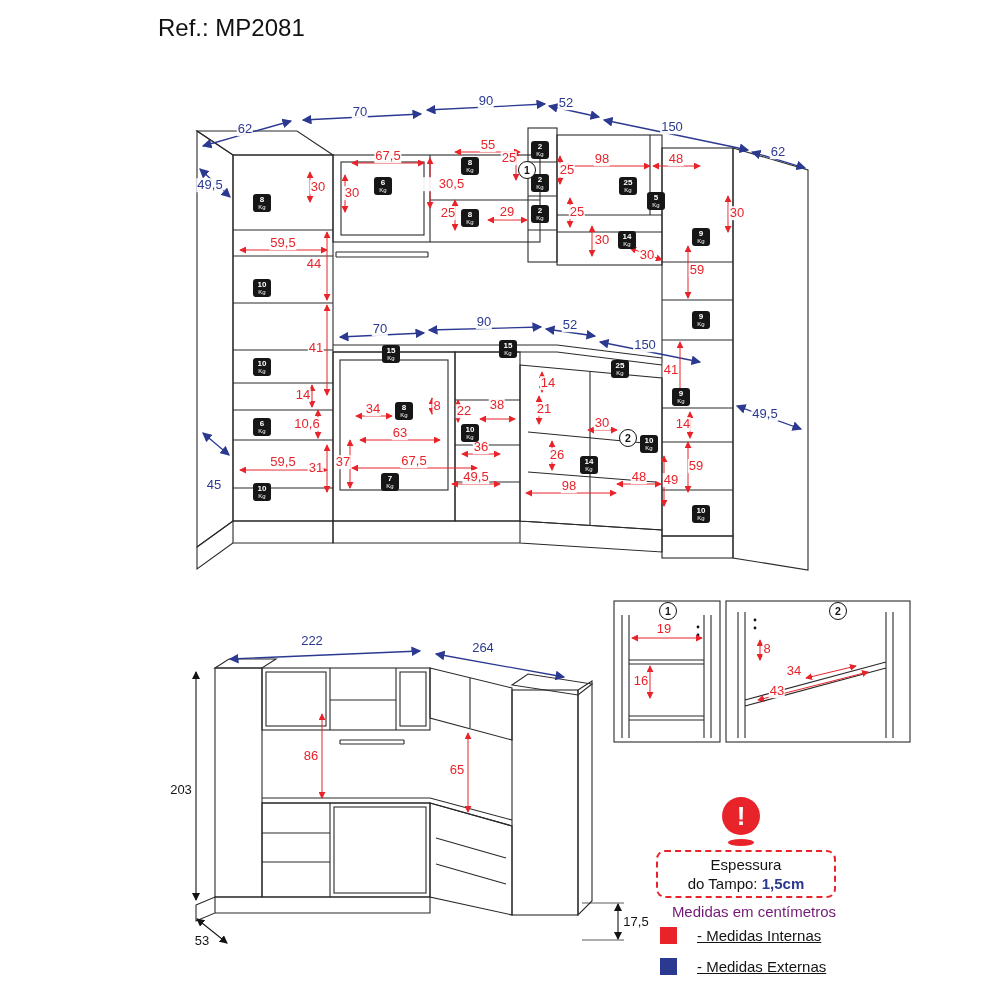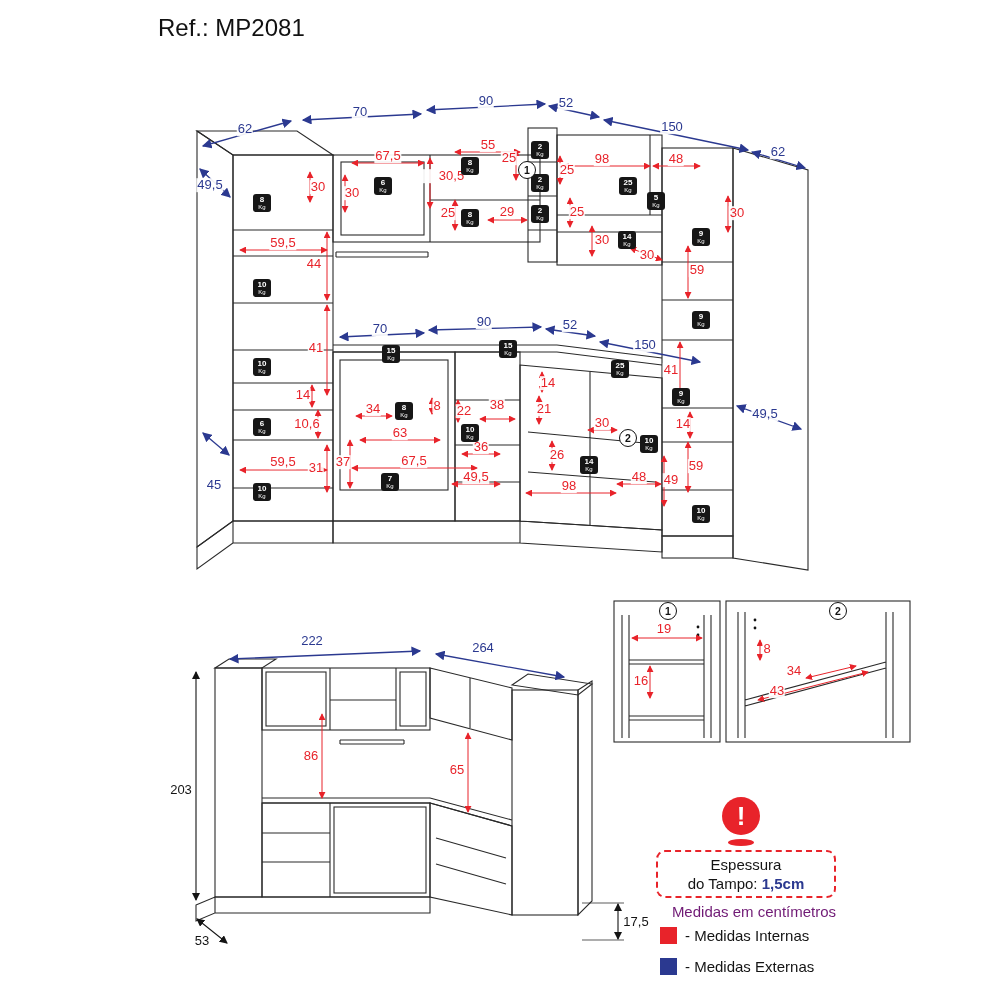--- a/index.html
+++ b/index.html
@@ -26,21 +26,21 @@
   #title{position:absolute;left:158px;top:14px;font-size:24px;color:#111;}
   .warn-circle{position:absolute;left:722px;top:797px;width:38px;height:38px;border-radius:50%;
                background:#e8232a;color:#fff;display:flex;align-items:center;justify-content:center;
                font-size:26px;font-weight:bold;}
   .warn-shadow{position:absolute;left:728px;top:839px;width:26px;height:7px;border-radius:50%;background:#e8232a;}
   .dash-box{position:absolute;left:656px;top:850px;width:176px;height:44px;border:2.5px dashed #e8232a;
             border-radius:9px;display:flex;flex-direction:column;align-items:center;justify-content:center;
             font-size:15px;line-height:1.3;color:#141414;background:#fff;}
   .thickness-value{color:#2b3990;font-weight:bold;}
   .units-note{position:absolute;left:648px;top:903px;width:212px;text-align:center;font-size:15px;color:#701a75;}
-  .legend-row{position:absolute;display:flex;align-items:center;gap:8px;font-size:15px;color:#141414;}
+  .legend-row{position:absolute;display:flex;align-items:center;gap:20px;font-size:15px;color:#141414;text-decoration:underline;}
   .legend-row.internal{left:660px;top:927px;}
   .legend-row.external{left:660px;top:958px;}
   .sq{width:17px;height:17px;display:inline-block;}
   .sq-red{background:#e8232a;}
   .sq-blue{background:#2b3990;}
 </style>
 </head>
 <body>
 
 <div id="stage">
@@ -224,21 +224,21 @@
       <span class="dim c-r" style="left: 318px; top: 187px;">30</span>
       <span class="dim c-r" style="left: 283px; top: 243px;">59,5</span>
       <span class="dim c-r" style="left: 314px; top: 264px;">44</span>
       <span class="dim c-r" style="left: 316px; top: 348px;">41</span>
       <span class="dim c-r" style="left: 303px; top: 395px;">14</span>
       <span class="dim c-r" style="left: 307px; top: 424px;">10,6</span>
       <span class="dim c-r" style="left: 283px; top: 462px;">59,5</span>
       <span class="dim c-r" style="left: 316px; top: 468px;">31</span>
       <span class="dim c-r" style="left: 352px; top: 193px;">30</span>
       <span class="dim c-r" style="left: 388px; top: 156px;">67,5</span>
-      <span class="dim c-r" style="left: 440px; top: 176px; padding-left: 24px;">30,5</span>
+      <span class="dim c-r" style="left: 440px; top: 184px; padding-left: 24px;">30,5</span>
       <span class="dim c-r" style="left: 488px; top: 145px;">55</span>
       <span class="dim c-r" style="left: 509px; top: 158px;">25</span>
       <span class="dim c-r" style="left: 448px; top: 213px;">25</span>
       <span class="dim c-r" style="left: 507px; top: 212px;">29</span>
       <span class="dim c-r" style="left: 567px; top: 170px;">25</span>
       <span class="dim c-r" style="left: 577px; top: 212px;">25</span>
       <span class="dim c-r" style="left: 602px; top: 159px;">98</span>
       <span class="dim c-r" style="left: 676px; top: 159px;">48</span>
       <span class="dim c-r" style="left: 602px; top: 240px;">30</span>
       <span class="dim c-r" style="left: 647px; top: 255px;">30</span>

